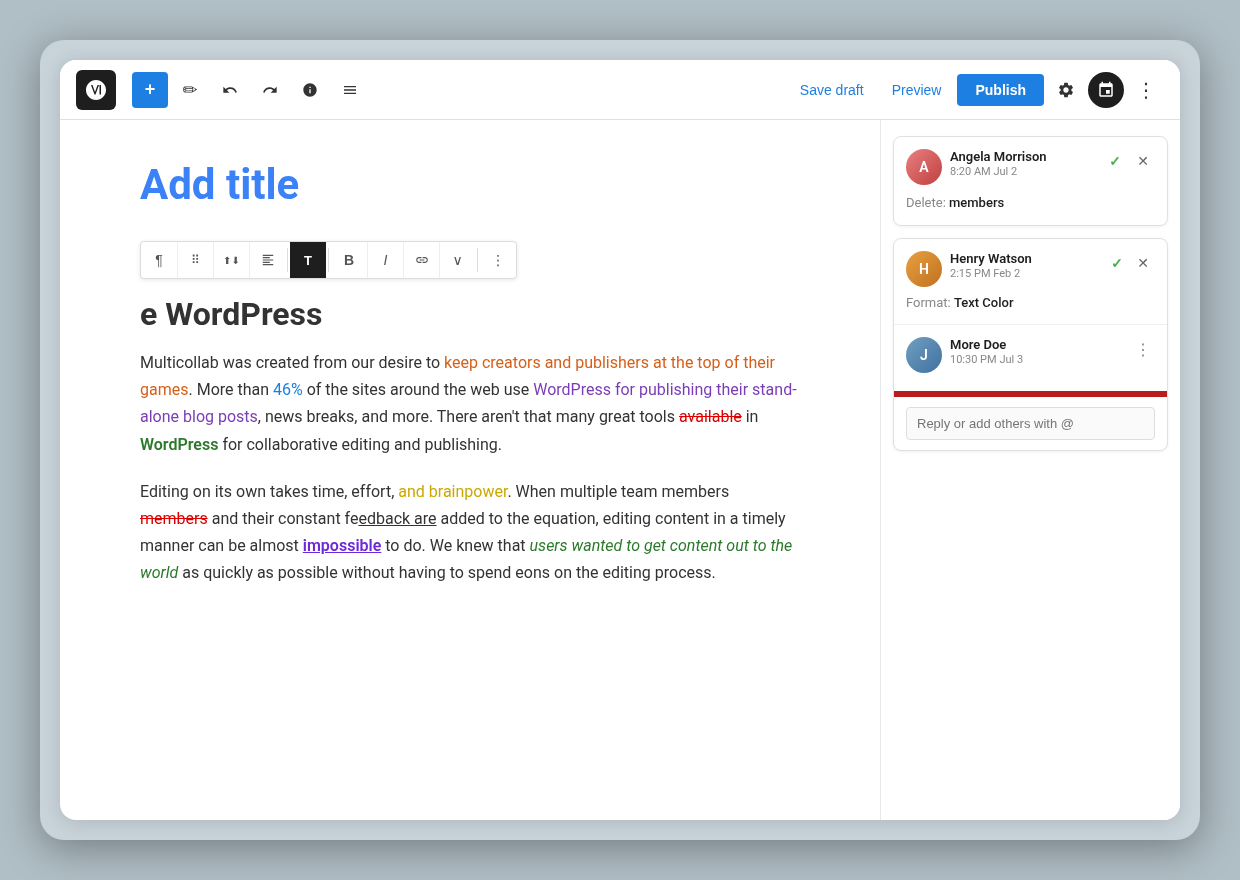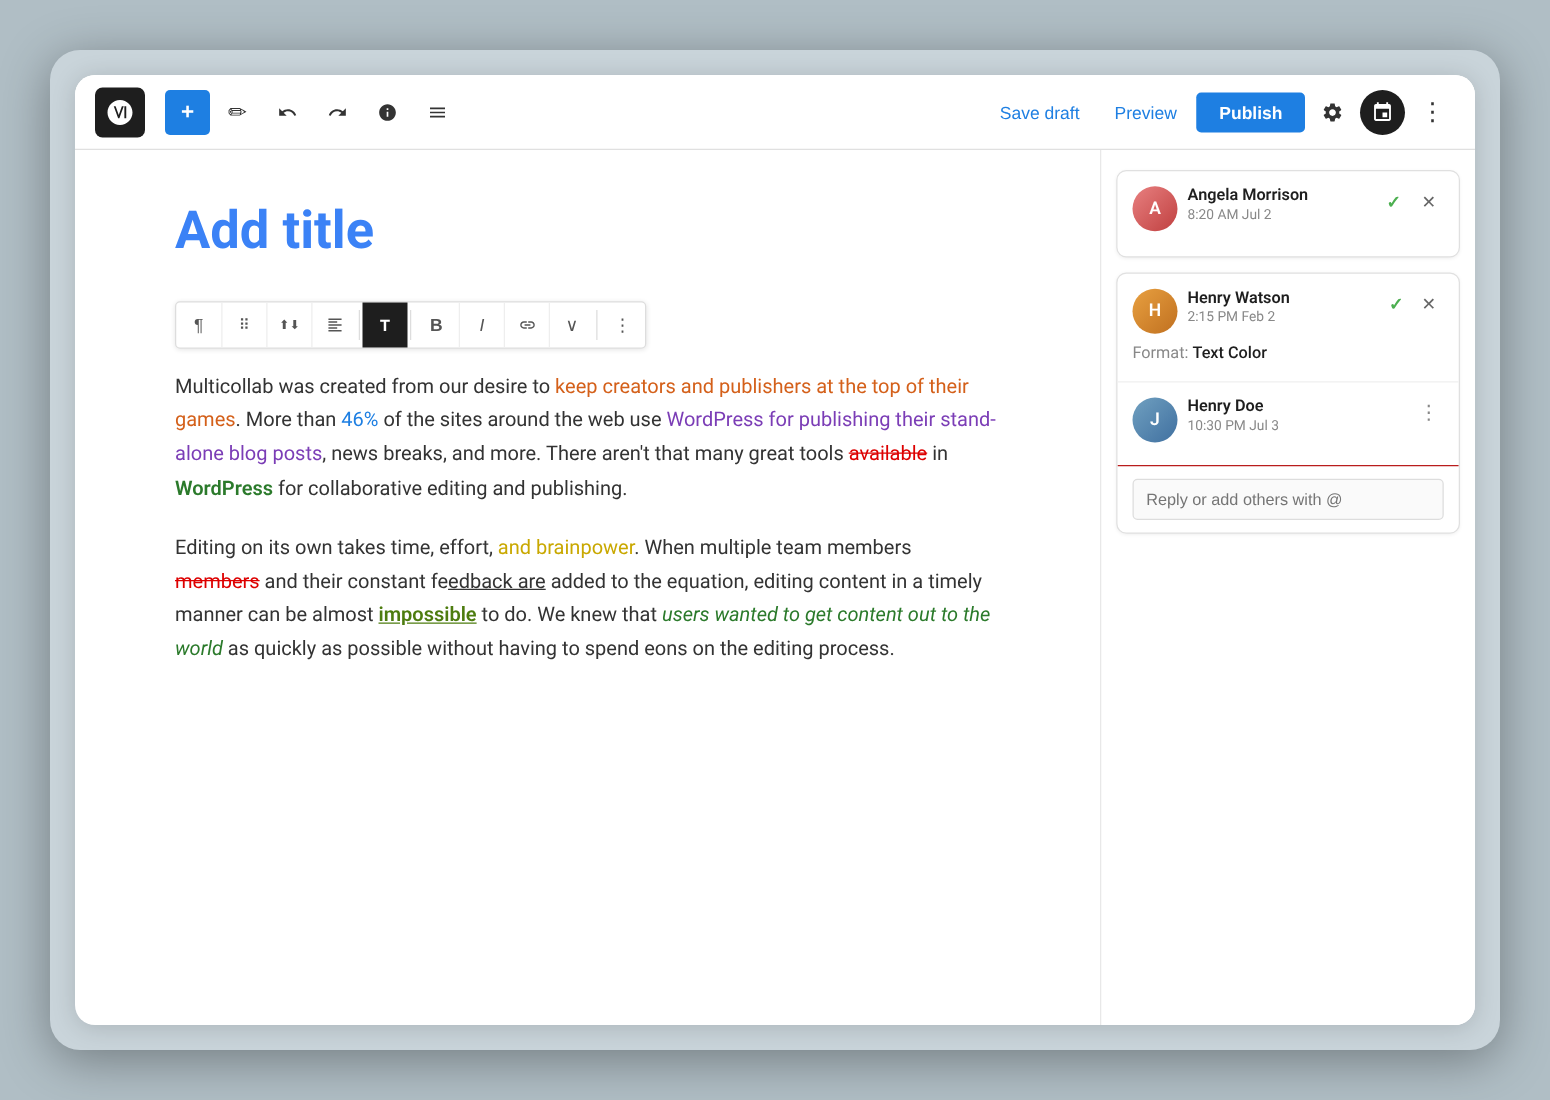--- a/index.html
+++ b/index.html
@@ -169,21 +169,21 @@
       margin-bottom: 20px;
     }
     .text-orange { color: #d4601a; }
     .text-blue { color: #1e7fe2; }
     .text-green { color: #2b7a2b; font-weight: 600; }
     .text-green-italic { color: #2b7a2b; font-style: italic; }
     .text-red-strike { color: #d00; text-decoration: line-through; text-align: center; }
     .text-yellow { color: #c9a800; }
     .text-underline { text-decoration: underline; }
     .text-purple { color: #7b3db6; }
-    .text-green-underline { color: #4d7c0f; text-decoration: underline; font-weight: 600; }
+    .text-green-underline { color: #6d28d9; text-decoration: underline; font-weight: 600; }
     .heading-partial {
       font-size: 32px;
       font-weight: 700;
       color: #333;
       display: inline;
     }
 
     
     .comments-panel {
       width: 300px;
@@ -283,21 +283,21 @@
       gap: 8px;
       margin-bottom: 6px;
     }
     .thread-actions {
       display: flex;
       gap: 2px;
       align-items: center;
       margin-left: auto;
     }
     .reply-input-row {
-      border-top: 1px solid #b91c1c;
+      border-top: 6px solid #b91c1c;
       padding: 10px 12px;
     }
     .reply-input {
       width: 100%;
       border: 1px solid #ddd;
       border-radius: 4px;
       padding: 8px 10px;
       font-size: 13px;
       color: #888;
       outline: none;
@@ -396,20 +396,23 @@
             <svg width="14" height="14" viewBox="0 0 24 24" fill="currentColor">
                 <path d="M3.9 12c0-1.71 1.39-3.1 3.1-3.1h4V7H7c-2.76 0-5 2.24-5 5s2.24 5 5 5h4v-1.9H7c-1.71 0-3.1-1.39-3.1-3.1zM8 13h8v-2H8v2zm9-6h-4v1.9h4c1.71 0 3.1 1.39 3.1 3.1s-1.39 3.1-3.1 3.1h-4V17h4c2.76 0 5-2.24 5-5s-2.24-5-5-5z"></path>
               </svg>
           </button>
           <button class="block-toolbar-btn">∨</button>
           <div class="block-toolbar-divider"></div>
           <button class="block-toolbar-btn">⋮</button>
         </div>
 
         
+        <div style="margin-bottom: 16px;">
+          <span class="heading-partial">e WordPress</span>
+        </div>
 
         
         <div class="editor-content">
           <p>
             <span>Multicollab was created from our desire to </span><span class="text-orange">keep creators and publishers at the top of their games</span><span>. More than </span><span class="text-blue">46%</span><span> of the sites around the web use </span><span class="text-purple">WordPress for publishing their stand-alone blog posts</span><span>, news breaks, and more. There aren't that many great tools </span><span class="text-red-strike">available</span><span> in </span><span class="text-green">WordPress</span><span> for collaborative editing and publishing.</span>
           </p>
 
           <p>
             <span>Editing on its own takes time, effort, </span><span class="text-yellow">and brainpower</span><span>. When multiple team members </span><span class="text-red-strike">members</span><span> and their constant fe</span><span class="text-underline">edback are</span><span> added to the equation, editing content in a timely manner can be almost </span><span class="text-green-underline">impossible</span><span> to do. We knew that </span><span class="text-green-italic">users wanted to get content out to the world</span><span> as quickly as possible without having to spend eons on the editing process.</span>
           </p>
@@ -422,20 +425,23 @@
           <div class="comment-header">
             <div class="avatar avatar-angela">A</div>
             <div class="comment-meta">
               <div class="comment-author">Angela Morrison</div>
               <div class="comment-time">8:20 AM Jul 2</div>
             </div>
             <div class="comment-actions">
               <button class="comment-action-btn" style="color:#4caf50; font-weight:700;">✓</button>
               <button class="comment-action-btn">✕</button>
             </div>
+          </div>
+          <div class="comment-body">
+            <span class="label">Delete: </span><span class="value">members</span>
           </div>
         </div>
 
         <div class="comment-thread">
 
           <div class="thread-comment">
             <div class="thread-comment-header">
               <div class="avatar avatar-henry">H</div>
               <div class="comment-meta">
                 <div class="comment-author">Henry Watson</div>
@@ -448,21 +454,21 @@
             </div>
             <div class="comment-body">
               <span class="label">Format: </span><span class="value">Text Color</span>
             </div>
           </div>
 
           <div class="thread-comment">
             <div class="thread-comment-header">
               <div class="avatar avatar-john">J</div>
               <div class="comment-meta">
-                <div class="comment-author">Henry Doe</div>
+                <div class="comment-author">More Doe</div>
                 <div class="comment-time">10:30 PM Jul 3</div>
               </div>
               <div class="thread-actions">
                 <button class="thread-dots-btn">⋮</button>
               </div>
             </div>
           </div>
 
           <div class="reply-input-row">
             <input type="text" class="reply-input" placeholder="Reply or add others with @" style="">

